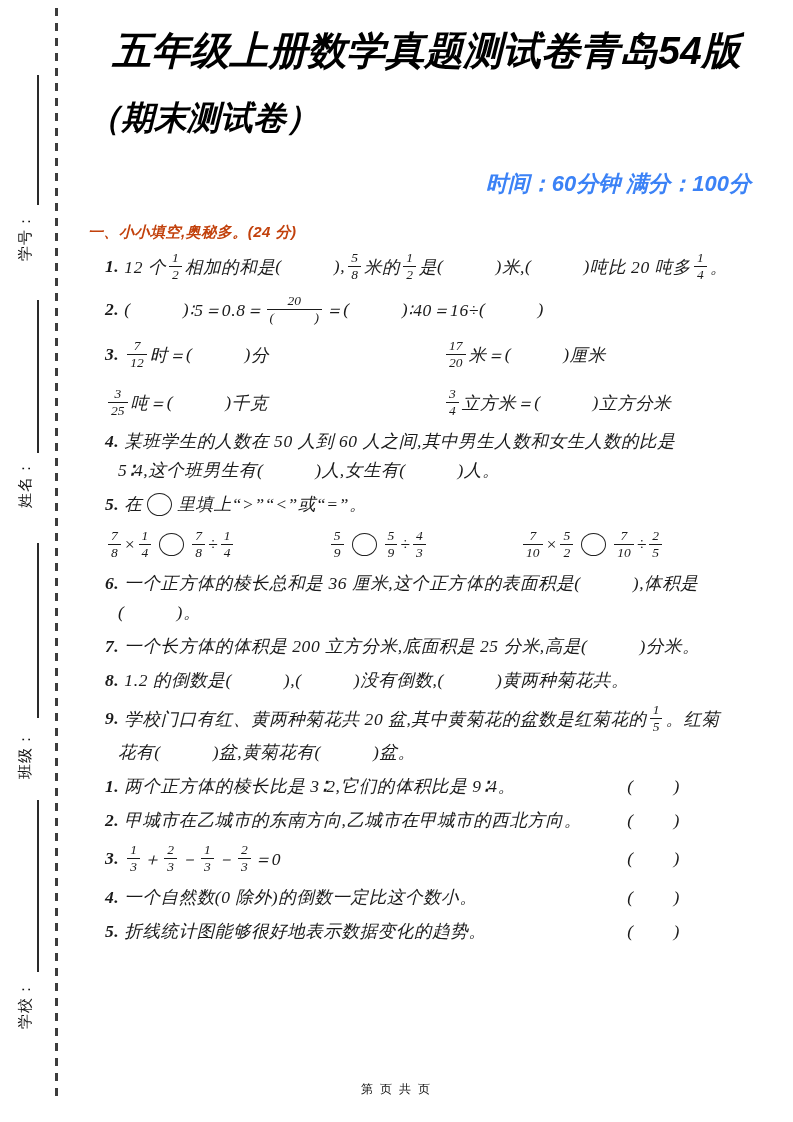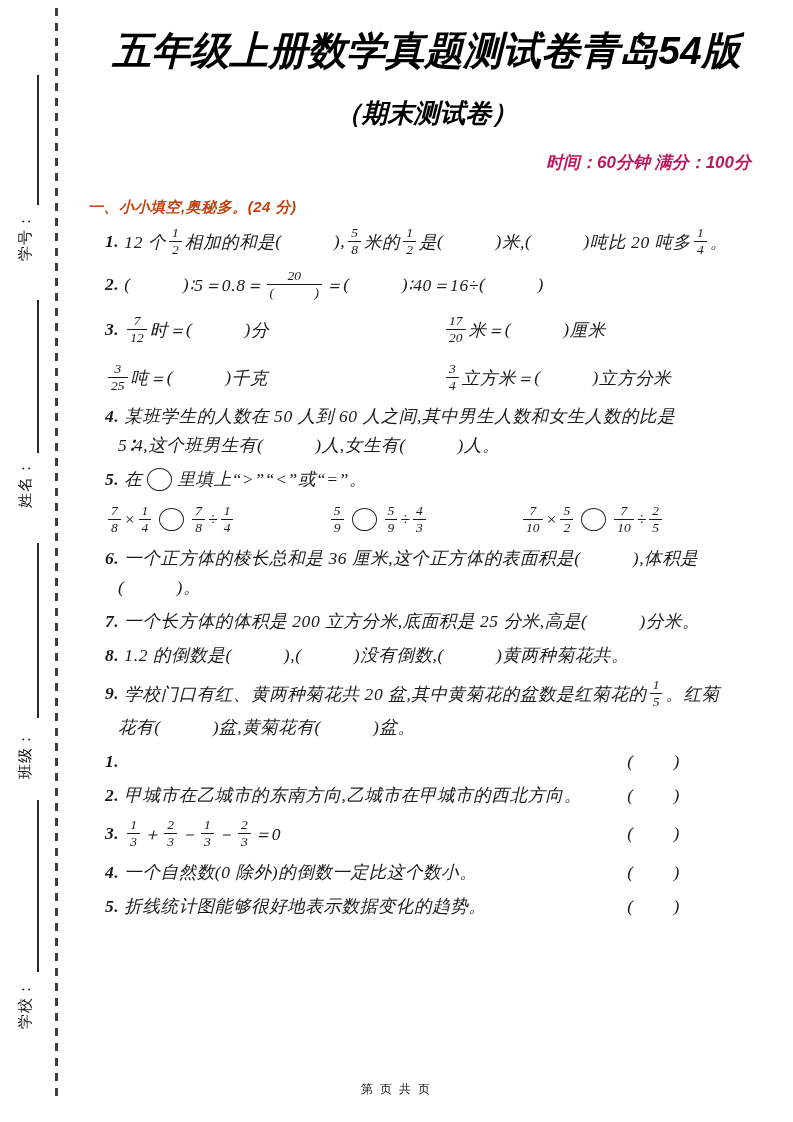--- a/index.html
+++ b/index.html
@@ -23,26 +23,26 @@
     text-align:center;font-size:15px;transform:rotate(-90deg);
     letter-spacing:1px;color:#111;
   }
   
   .main{position:absolute;left:88px;top:0;width:677px;font-style:italic;}
   .title{
     margin-top:24px;text-align:center;font-family:"Liberation Sans",sans-serif;
     font-weight:bold;font-size:39px;letter-spacing:0px;color:#000;
   }
   .subtitle{
-    margin-top:18px;text-align:center;font-family:"Liberation Sans",sans-serif;
-    font-weight:bold;font-size:26px;color:#000;
+    margin-top:18px;font-family:"Liberation Sans",sans-serif;
+    font-weight:bold;font-size:33px;color:#000;
   }
   .meta{
-    margin-top:20px;text-align:right;padding-right:14px;
-    font-family:"Liberation Sans",sans-serif;font-weight:bold;font-size:17px;color:#be185d;
+    margin-top:28px;text-align:right;padding-right:14px;
+    font-family:"Liberation Sans",sans-serif;font-weight:bold;font-size:22px;color:#3b82f6;
   }
   
   table.score{
     border-collapse:collapse;table-layout:fixed;
     margin:5px 0 0 17px;width:648px;
   }
   table.score td{
     border:1.6px solid #1c1c1c;text-align:center;vertical-align:middle;
     font-weight:bold;font-size:20px;color:#111;
   }
@@ -418,20 +418,21 @@
               <span class="bgap"></span>
               <span>)</span>
             </span>
             <span class="txt">盆。</span>
           </div>
         </div>
       </div>
       <div class="section">
         <div class="tfrow">
           <span class="qnum">1.</span>
+          <span class="txt">两个正方体的棱长比是 3∶2,它们的体积比是 9∶4。</span>
           <span class="tfp">
             <span>(</span>
             <span class="tfgap"></span>
             <span>)</span>
           </span>
         </div>
         <div class="tfrow">
           <span class="qnum">2.</span>
           <span class="txt">甲城市在乙城市的东南方向,乙城市在甲城市的西北方向。</span>
           <span class="tfp">

